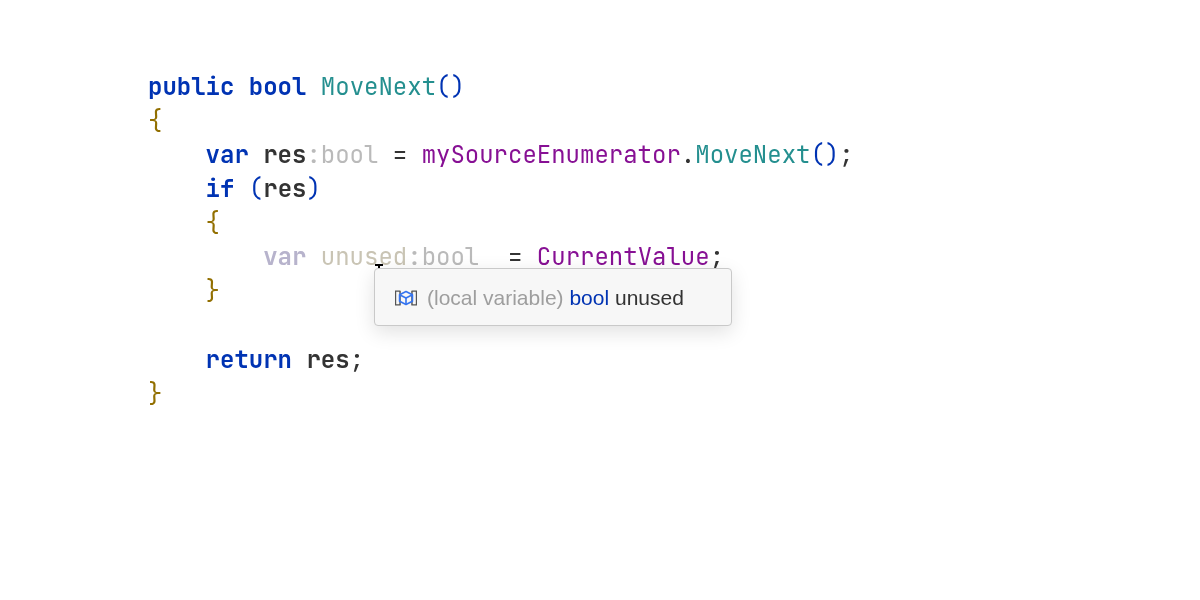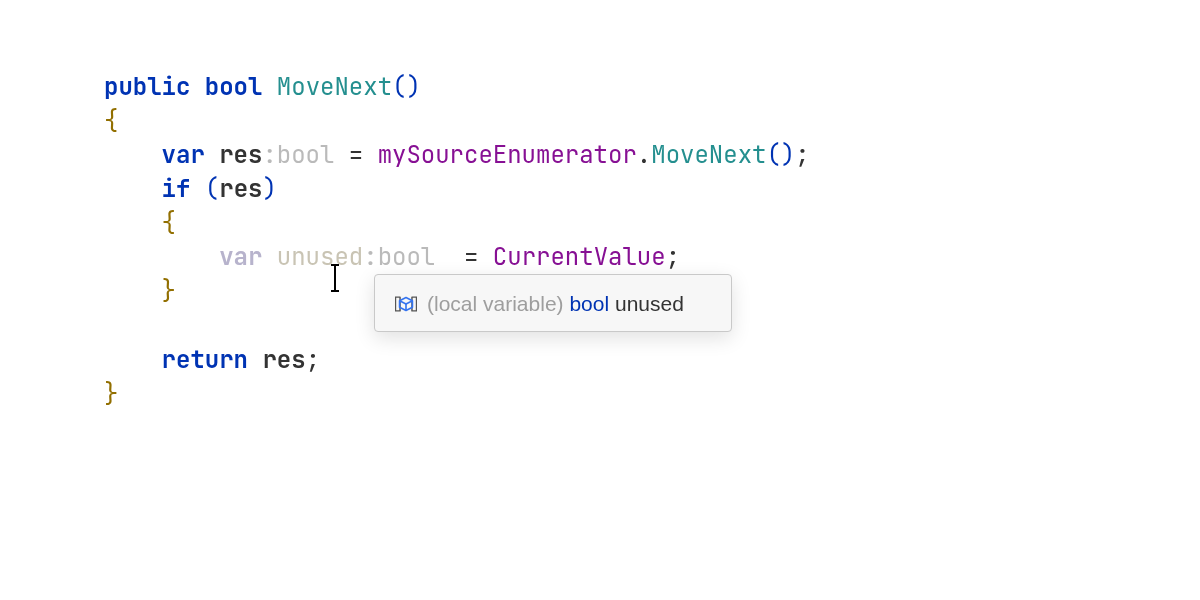--- a/index.html
+++ b/index.html
@@ -13,20 +13,21 @@
     line-height: 1.42;
     overflow: hidden;
   }
   .editor {
     position: relative;
     padding-top: 70px;
     padding-left: 104px;
     white-space: pre;
     color: #333333;
     letter-spacing: 0;
+    margin-left: 44px;
   }
   .kw   { color: #0033b3; font-weight: 600; }
   .type { color: #0033b3; font-weight: 600; }
   .method { color: #248f8f; }
   .field  { color: #871094; }
   .punct  { color: #333333; }
   .paren  { color: #0033b3; }
   .brace  { color: #926f00; }
   .ident  { color: #333333; font-weight: 600;}
   .hint   { color: #bababa; }
@@ -48,21 +49,21 @@
     height: 2px;
     background: #000;
     left: -3px;
   }
   .caret::before { top: 0; }
   .caret::after  { bottom: 0; }
 
   .tooltip {
     position: absolute;
     left: 374px;
-    top: 274px;
+    top: 268px;
     width: 356px;
     background: #f7f7f7;
     border: 1px solid #c9c9c9;
     border-radius: 4px;
     box-shadow: 0 6px 20px rgba(0,0,0,0.12);
     font-family: "Segoe UI", Arial, sans-serif;
     font-size: 21px;
     color: #333;
     text-align: right;
   }

